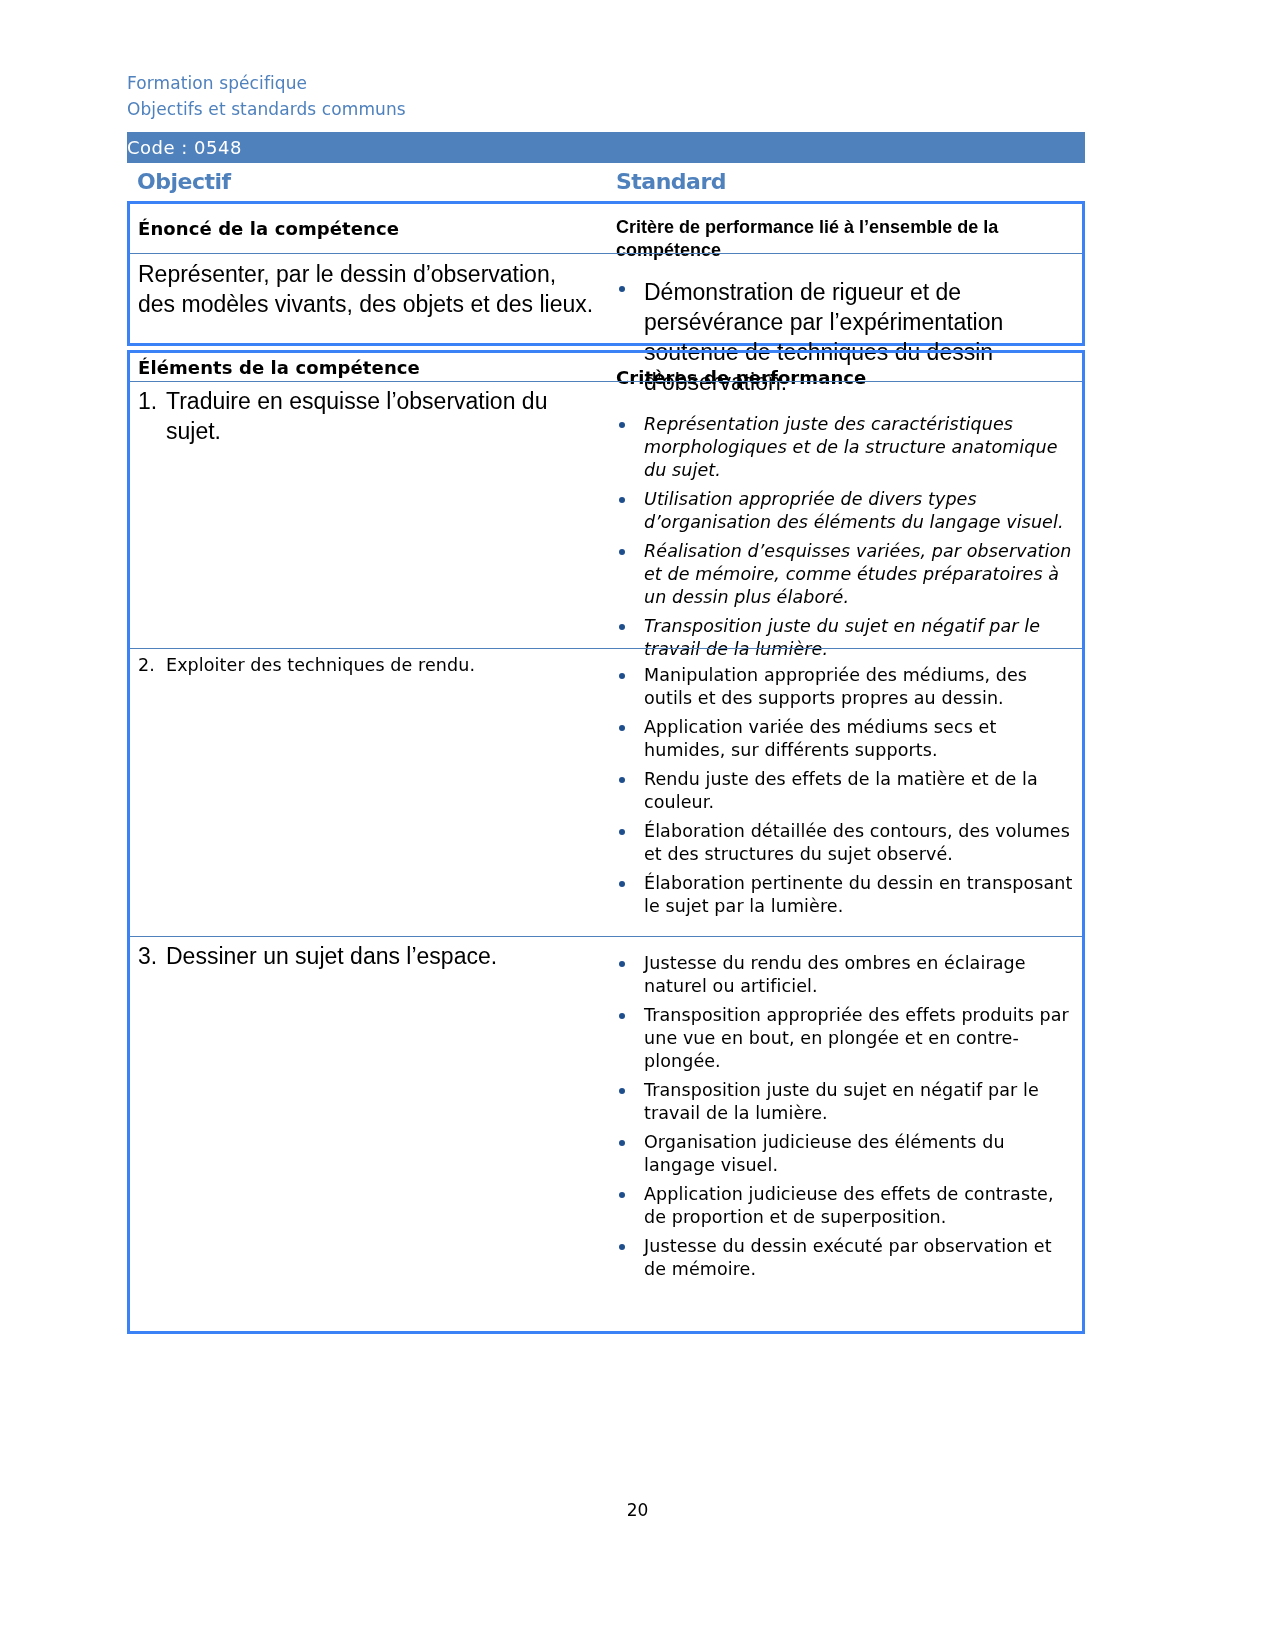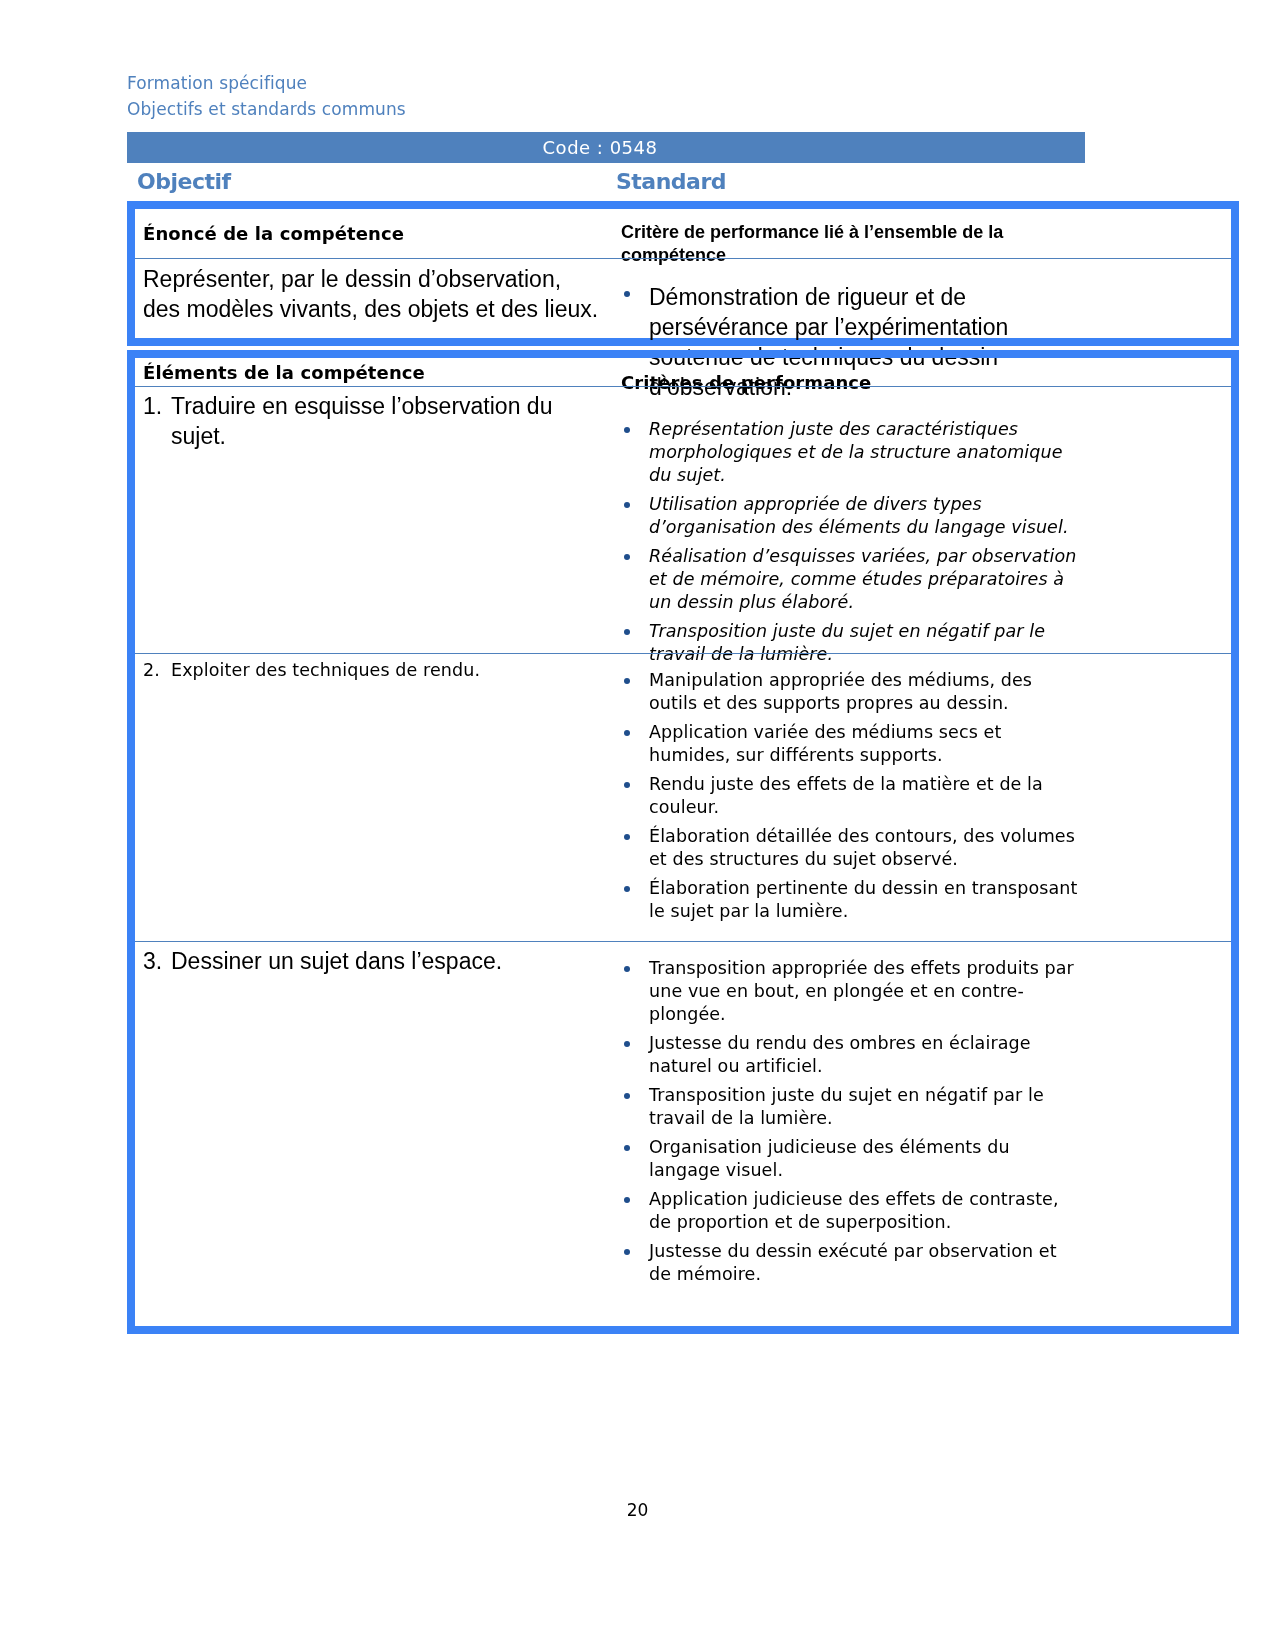--- a/index.html
+++ b/index.html
@@ -3,28 +3,28 @@
   <meta charset="utf-8">
   <style>
     html, body { margin: 0; padding: 0; background: #ffffff; }
     body { width: 1275px; height: 1650px; position: relative; font-family: "DejaVu Sans", sans-serif; color: #000; }
     .page { position: absolute; left: 0; top: 0; width: 1275px; height: 1650px; }
 
     .header-line { position: absolute; left: 127px; font-size: 17px; color: #4f81bd; font-family: "DejaVu Sans", sans-serif; letter-spacing: 0.1px; }
     .header-1 { top: 73px; }
     .header-2 { top: 99px; }
 
-    .code-bar { position: absolute; left: 127px; top: 132px; width: 958px; height: 31px; background: #4f81bd; color: #ffffff; font-size: 18px; box-sizing: border-box; padding-right: 12px; text-align: center; line-height: 31px; letter-spacing: 0.5px; }
+    .code-bar { position: absolute; left: 127px; top: 132px; width: 958px; height: 31px; background: #4f81bd; color: #ffffff; font-size: 18px; box-sizing: border-box; padding-right: 12px; text-align: left; line-height: 31px; letter-spacing: 0.5px; }
 
     .col-titles { position: absolute; left: 127px; top: 164px; width: 958px; height: 36px; }
     .col-title { position: absolute; top: 0; font-family: "DejaVu Sans", sans-serif; font-weight: bold; font-size: 22px; color: #4f81bd; letter-spacing: -0.5px; line-height: 36px; }
     .col-title.left { left: 10px; }
     .col-title.right { left: 489px; }
 
-    .table-box { position: absolute; left: 127px; width: 1112px; box-sizing: border-box; border: 8px solid #3b82f6; }
+    .table-box { position: absolute; left: 127px; width: 958px; box-sizing: border-box; border: 3px solid #3b82f6; }
     .box1 { top: 201px; height: 145px; }
     .box2 { top: 350px; height: 984px; }
 
     .row { position: absolute; left: 0; right: 0; box-sizing: border-box; }
     .sep { position: absolute; left: 0; right: 0; height: 1px; background: #4f81bd; }
 
     .cell-left { position: absolute; left: 8px; width: 460px; }
     .cell-right { position: absolute; left: 486px; width: 462px; margin-top: 10px; }
 
     .bold-head { font-family: "Liberation Sans", sans-serif; font-weight: bold; font-size: 18px; line-height: 23px; }
@@ -111,22 +111,22 @@
       </div>
     </div>
     <div class="sep" style="top:583px;"></div>
 
     <div class="row" style="top:584px;height:390px;">
       <div class="cell-left body-text" style="top:4px;">
         <div class="num-item"><span class="num">3.</span><span>Dessiner un sujet dans l’espace.</span></div>
       </div>
       <div class="cell-right body-text-dv" style="top:5px;">
         <ul class="crit">
+          <li><span class="bullet"></span><span>Justesse du rendu des ombres en éclairage naturel ou artificiel.</span></li>
           <li><span class="bullet"></span><span>Transposition appropriée des effets produits par une vue en bout, en plongée et en contre-plongée.</span></li>
-          <li><span class="bullet"></span><span>Justesse du rendu des ombres en éclairage naturel ou artificiel.</span></li>
           <li><span class="bullet"></span><span>Transposition juste du sujet en négatif par le travail de la lumière.</span></li>
           <li><span class="bullet"></span><span>Organisation judicieuse des éléments du langage visuel.</span></li>
           <li><span class="bullet"></span><span>Application judicieuse des effets de contraste, de proportion et de superposition.</span></li>
           <li><span class="bullet"></span><span>Justesse du dessin exécuté par observation et de mémoire.</span></li>
         </ul>
       </div>
     </div>
   </div>
 
   <div class="page-number">20</div>

